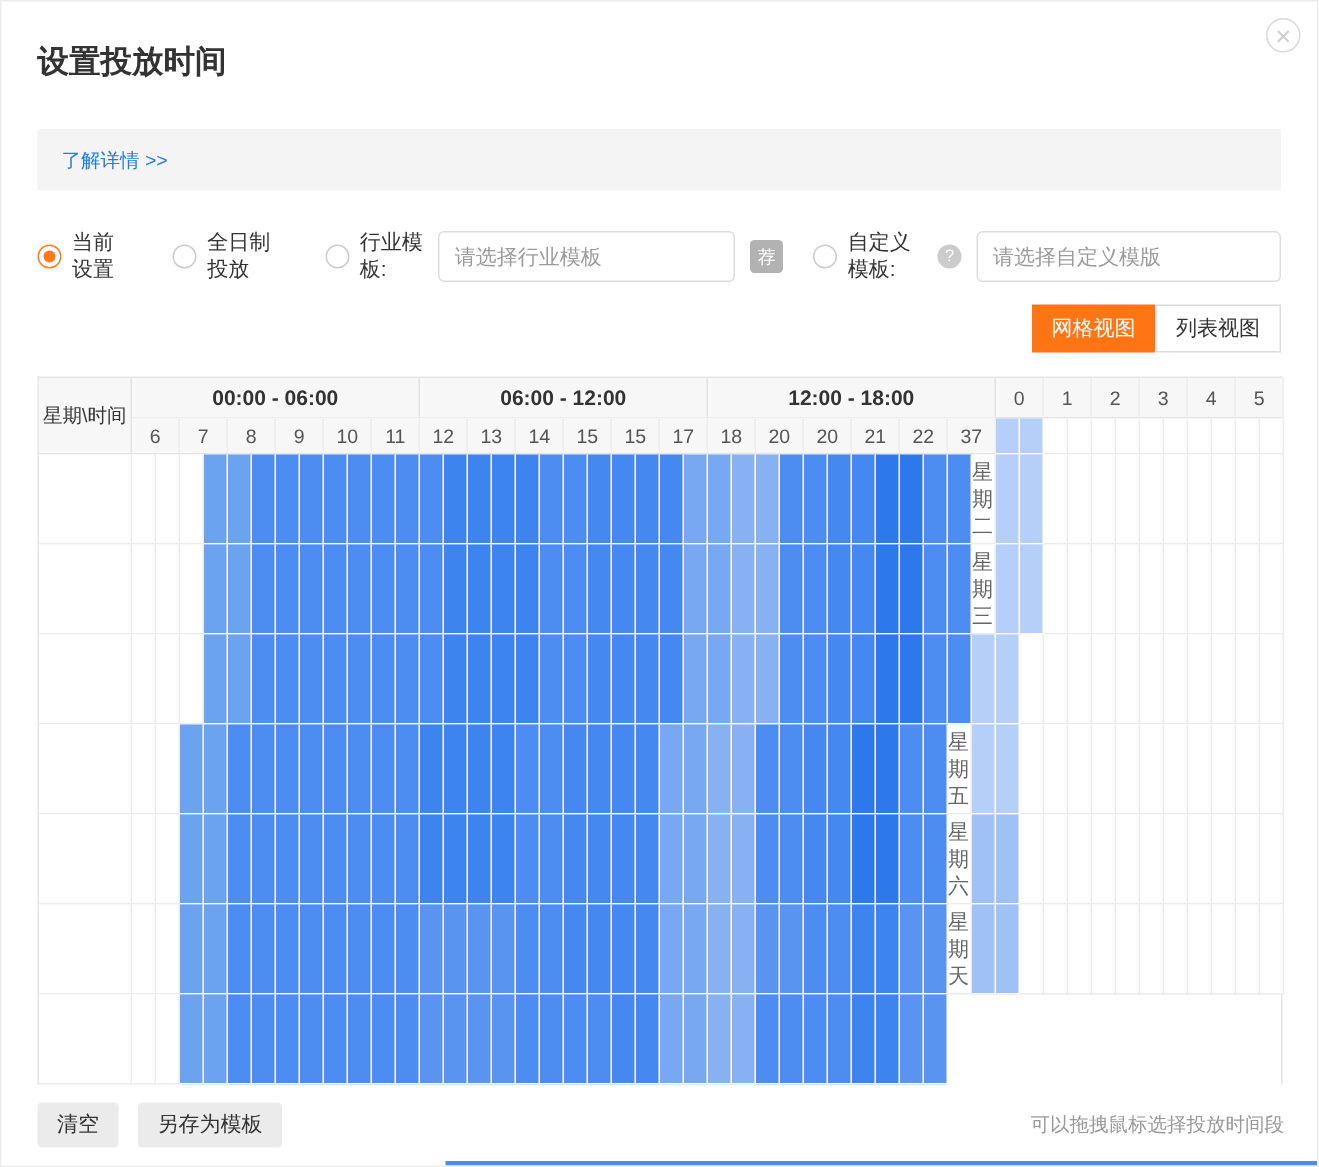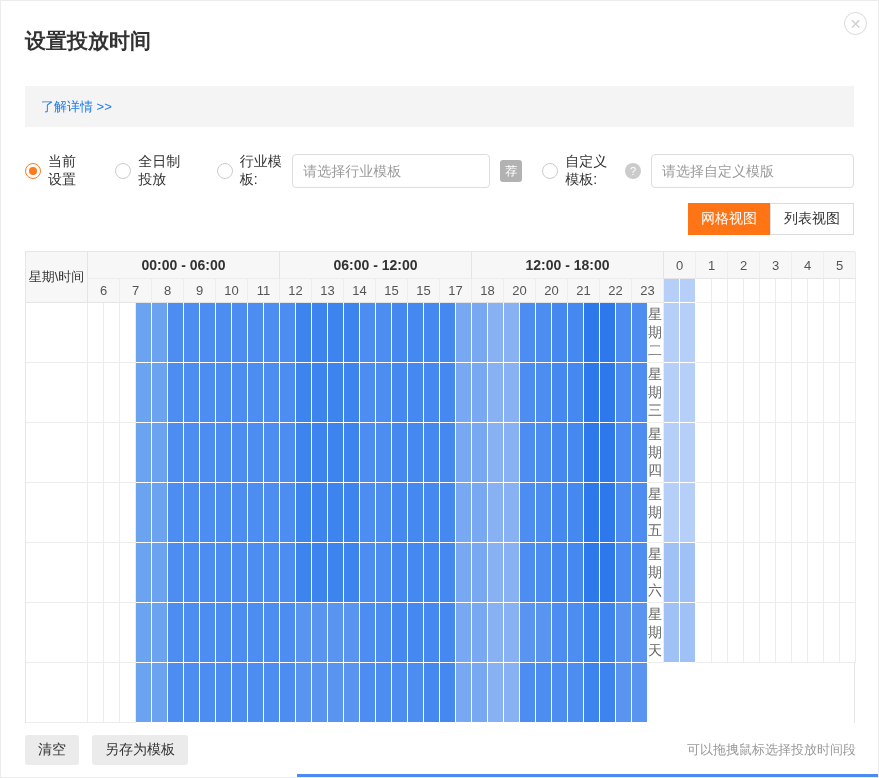--- a/index.html
+++ b/index.html
@@ -180,21 +180,21 @@
       <div class="sch-hour">13</div>
       <div class="sch-hour">14</div>
       <div class="sch-hour">15</div>
       <div class="sch-hour">15</div>
       <div class="sch-hour">17</div>
       <div class="sch-hour">18</div>
       <div class="sch-hour">20</div>
       <div class="sch-hour">20</div>
       <div class="sch-hour">21</div>
       <div class="sch-hour">22</div>
-      <div class="sch-hour">23</div>
+      <div class="sch-hour">37</div>
       <div class="hcell filled" style="background-color: rgb(182, 207, 248);"></div>
       <div class="hcell filled" style="background-color: rgb(182, 207, 248);"></div>
       <div class="hcell" style="background-color: rgb(255, 255, 255);"></div>
       <div class="hcell" style="background-color: rgb(255, 255, 255);"></div>
       <div class="hcell" style="background-color: rgb(255, 255, 255);"></div>
       <div class="hcell" style="background-color: rgb(255, 255, 255);"></div>
       <div class="hcell" style="background-color: rgb(255, 255, 255);"></div>
       <div class="hcell" style="background-color: rgb(255, 255, 255);"></div>
       <div class="hcell" style="background-color: rgb(255, 255, 255);"></div>
       <div class="hcell" style="background-color: rgb(255, 255, 255);"></div>
@@ -327,21 +327,20 @@
       <div class="hcell filled" style="background-color: rgb(136, 177, 244);"></div>
       <div class="hcell filled" style="background-color: rgb(136, 177, 244);"></div>
       <div class="hcell filled" style="background-color: rgb(77, 140, 240);"></div>
       <div class="hcell filled" style="background-color: rgb(77, 140, 240);"></div>
       <div class="hcell filled" style="background-color: rgb(69, 136, 239);"></div>
       <div class="hcell filled" style="background-color: rgb(69, 136, 239);"></div>
       <div class="hcell filled" style="background-color: rgb(45, 121, 236);"></div>
       <div class="hcell filled" style="background-color: rgb(45, 121, 236);"></div>
       <div class="hcell filled" style="background-color: rgb(77, 140, 240);"></div>
       <div class="hcell filled" style="background-color: rgb(77, 140, 240);"></div>
-      <div class="sch-day">星期四</div>
       <div class="hcell filled" style="background-color: rgb(182, 207, 248);"></div>
       <div class="hcell filled" style="background-color: rgb(182, 207, 248);"></div>
       <div class="hcell" style="background-color: rgb(255, 255, 255);"></div>
       <div class="hcell" style="background-color: rgb(255, 255, 255);"></div>
       <div class="hcell" style="background-color: rgb(255, 255, 255);"></div>
       <div class="hcell" style="background-color: rgb(255, 255, 255);"></div>
       <div class="hcell" style="background-color: rgb(255, 255, 255);"></div>
       <div class="hcell" style="background-color: rgb(255, 255, 255);"></div>
       <div class="hcell" style="background-color: rgb(255, 255, 255);"></div>
       <div class="hcell" style="background-color: rgb(255, 255, 255);"></div>

